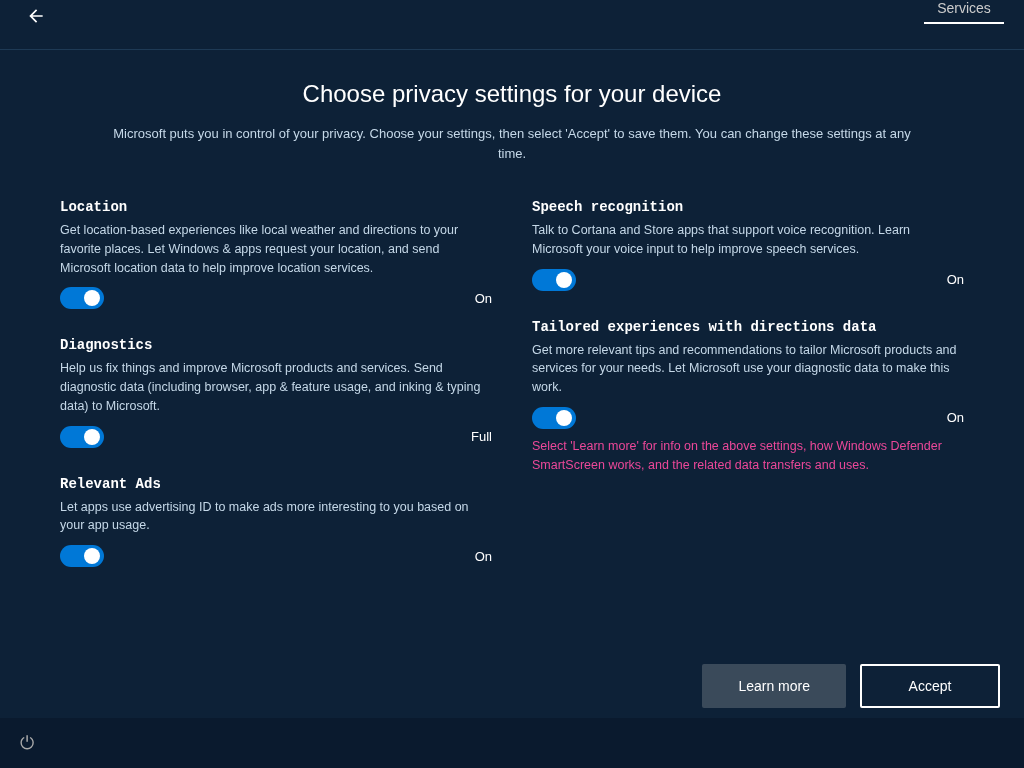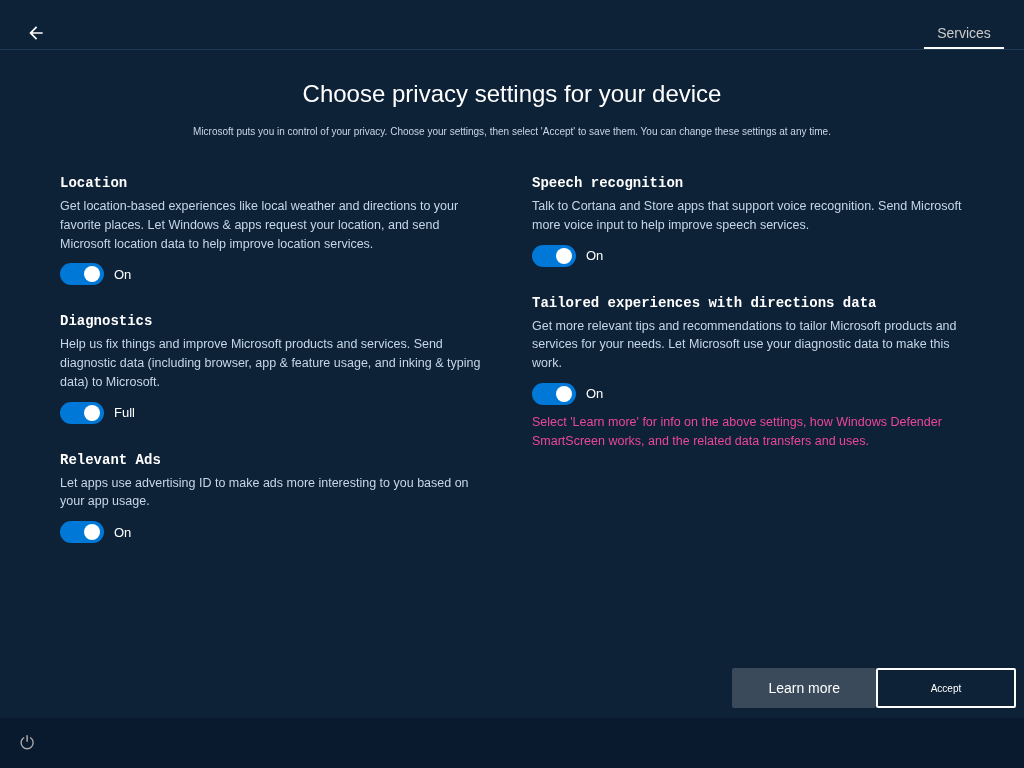--- a/index.html
+++ b/index.html
@@ -13,21 +13,21 @@
       position: relative;
     }
 
     
     .top-bar {
       position: absolute;
       top: 0; left: 0; right: 0;
       height: 50px;
       background: #0d2137;
       display: flex;
-      align-items: flex-end;
+      align-items: flex-start;
       justify-content: space-between;
       padding: 0 20px;
       border-bottom: 1px solid #1e3a55;
     }
     .back-btn {
       cursor: pointer;
       color: #fff;
       font-size: 18px;
       background: none;
       border: none;
@@ -69,21 +69,21 @@
 
     .page-title {
       font-size: 24px;
       font-weight: 300;
       text-align: center;
       margin-bottom: 14px;
       color: #fff;
     }
 
     .page-subtitle {
-      font-size: 10px;
+      font-size: 13px;
       text-align: center;
       color: #c5d8e8;
       max-width: 820px;
       margin: 16px auto 36px;
       line-height: 1.5;
     }
 
     
     .settings-grid {
       display: grid;
@@ -106,21 +106,22 @@
     .setting-desc {
       font-size: 12.5px;
       color: #c5d8e8;
       line-height: 1.5;
       margin-bottom: 10px;
     }
 
     .toggle-row {
       display: flex;
       align-items: center;
-      gap: 10px;
+      gap: 2px;
+      justify-content: space-between;
     }
 
     .toggle-label {
       font-size: 13px;
       color: #fff;
     }
 
     
     .toggle {
       position: relative;
@@ -172,41 +173,42 @@
     }
 
     .power-icon {
       color: #aaa;
       font-size: 18px;
       cursor: pointer;
     }
 
     .action-buttons {
       display: flex;
-      position: absolute;
-      right: 8px;
+      gap: 14px;
+      position: absolute;
+      right: 24px;
       bottom: 60px;
     }
 
     .btn-learn-more {
       background: #3a4a5a;
       color: #fff;
       border: none;
       padding: 12px 36px;
       font-size: 14px;
       cursor: pointer;
       border-radius: 2px;
       min-width: 140px;
     }
     .btn-accept {
       background: transparent;
       color: #fff;
       border: 2px solid #fff;
       padding: 12px 36px;
-      font-size: 10px;
+      font-size: 14px;
       cursor: pointer;
       border-radius: 2px;
       min-width: 140px;
     }
   </style>
 </head>
 <body>
 
 <div class="top-bar">
   <button class="back-btn">
@@ -266,21 +268,21 @@
           <span class="toggle-label">On</span>
         </div>
       </div>
 
     </div>
 
     <div>
 
       <div class="setting-item">
         <div class="setting-title">Speech recognition</div>
-        <div class="setting-desc">Talk to Cortana and Store apps that support voice recognition. Send Microsoft more voice input to help improve speech services.</div>
+        <div class="setting-desc">Talk to Cortana and Store apps that support voice recognition. Learn Microsoft your voice input to help improve speech services.</div>
         <div class="toggle-row">
           <label class="toggle">
             <input type="checkbox" checked="" style="">
             <div class="toggle-track"></div>
             <div class="toggle-thumb"></div>
           </label>
           <span class="toggle-label">On</span>
         </div>
       </div>
 

